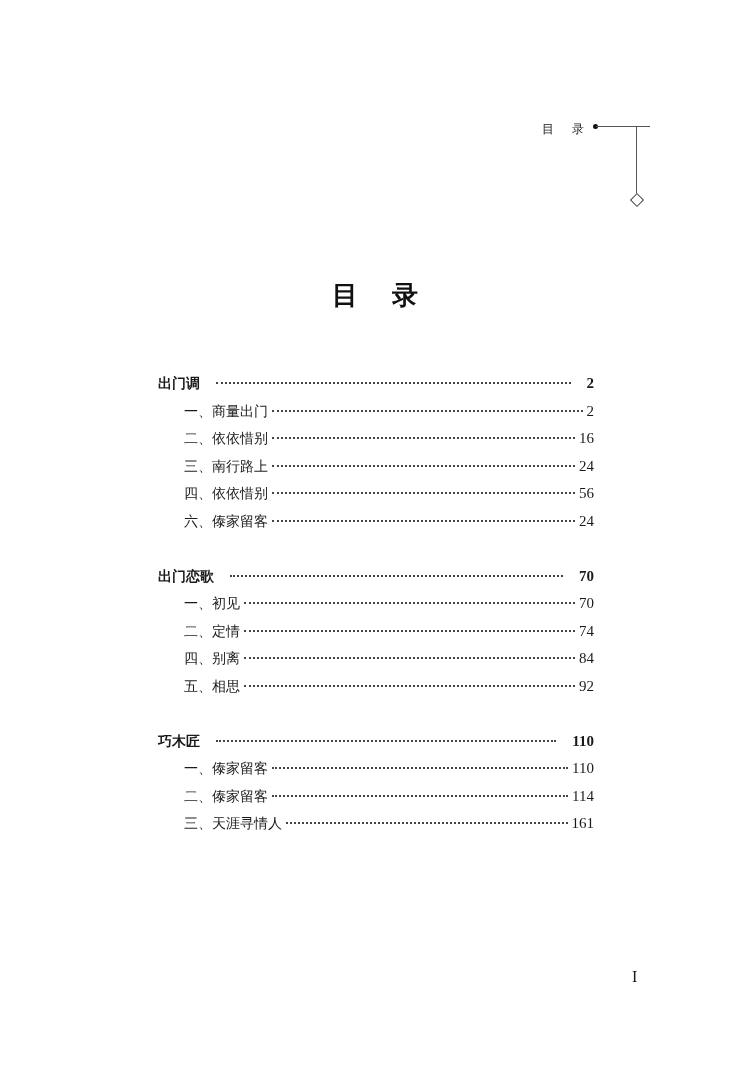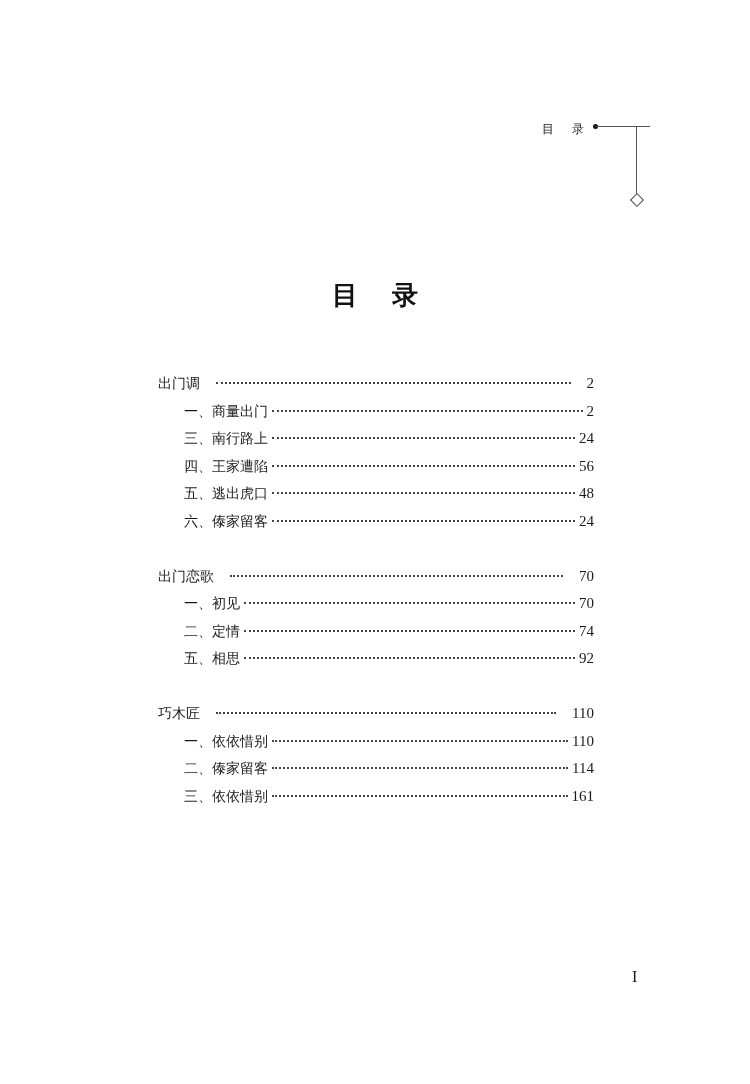--- a/index.html
+++ b/index.html
@@ -13,21 +13,21 @@
               border-radius:50%; background:#111; }
   .deco-hline { position:absolute; left:596px; top:126px; width:54px; height:1px; background:#555; }
   .deco-vline { position:absolute; left:636px; top:126px; width:1px; height:68px; background:#555; }
   .deco-diamond { position:absolute; left:632px; top:195px; width:8px; height:8px;
                   border:1px solid #444; transform:rotate(45deg); background:#fff; }
   .page-title { position:absolute; left:0; width:750px; top:278px; text-align:center;
                 font-size:26px; font-weight:bold; color:#111; letter-spacing:0; }
   .page-title .gap { display:inline-block; width:34px; }
   .toc { position:absolute; left:158px; top:370px; width:436px; }
   .row { display:flex; align-items:baseline; height:27.6px; line-height:27.6px; font-size:14px; }
-  .row.part { font-family:"DejaVu Sans","Liberation Sans",sans-serif; font-weight:normal; font-size:14px;gap:12px; }
+  .row.part { font-family:"DejaVu Sans","Liberation Sans",sans-serif; font-weight:bold; font-size:14px;gap:12px; }
   .row.chap { padding-left:26px;justify-content:space-between; }
   .row .label { white-space:nowrap; }
   .row .leader { flex:1; margin:0 4px; border-bottom:2px dotted #444; height:0; position:relative; top:-4px; }
   .row .page { white-space:nowrap; font-family:"Liberation Serif",serif; font-size:15px; }
   .gap-row { height:27px; }
   .folio { position:absolute; left:632px; top:968px; font-size:16px; font-family:"Liberation Serif",serif; }
 </style>
 </head>
 <body>
 
@@ -49,33 +49,33 @@
     <span class="label">出门调</span>
       <span class="leader"></span>
       <span class="page">2</span>
   </div>
   <div class="row chap">
       <span class="label">一、商量出门</span>
       <span class="leader"></span>
       <span class="page">2</span>
     </div>
   <div class="row chap">
+      <span class="label">二、依依惜别</span>
+      <span class="leader"></span>
+      <span class="page">16</span>
+    </div>
+  <div class="row chap">
       <span class="label">三、南行路上</span>
       <span class="leader"></span>
       <span class="page">24</span>
     </div>
   <div class="row chap">
-      <span class="label">四、王家遭陷</span>
+      <span class="label">四、依依惜别</span>
       <span class="leader"></span>
       <span class="page">56</span>
-    </div>
-  <div class="row chap">
-      <span class="label">五、逃出虎口</span>
-      <span class="leader"></span>
-      <span class="page">48</span>
     </div>
   <div class="row chap">
       <span class="label">六、傣家留客</span>
       <span class="leader"></span>
       <span class="page">24</span>
     </div>
 
   <div class="gap-row"></div>
 
   <div class="row part">
@@ -87,42 +87,47 @@
       <span class="label">一、初见</span>
       <span class="leader"></span>
       <span class="page">70</span>
     </div>
   <div class="row chap">
       <span class="label">二、定情</span>
       <span class="leader"></span>
       <span class="page">74</span>
     </div>
   <div class="row chap">
+      <span class="label">四、别离</span>
+      <span class="leader"></span>
+      <span class="page">84</span>
+    </div>
+  <div class="row chap">
       <span class="label">五、相思</span>
       <span class="leader"></span>
       <span class="page">92</span>
     </div>
 
   <div class="gap-row"></div>
 
   <div class="row part">
     <span class="label">巧木匠</span>
       <span class="leader"></span>
       <span class="page">110</span>
   </div>
   <div class="row chap">
-      <span class="label">一、依依惜别</span>
+      <span class="label">一、傣家留客</span>
       <span class="leader"></span>
       <span class="page">110</span>
     </div>
   <div class="row chap">
       <span class="label">二、傣家留客</span>
       <span class="leader"></span>
       <span class="page">114</span>
     </div>
   <div class="row chap">
-      <span class="label">三、依依惜别</span>
+      <span class="label">三、天涯寻情人</span>
       <span class="leader"></span>
       <span class="page">161</span>
     </div>
 </div>
 
 <div class="folio">I</div>
 
 </body></html>

